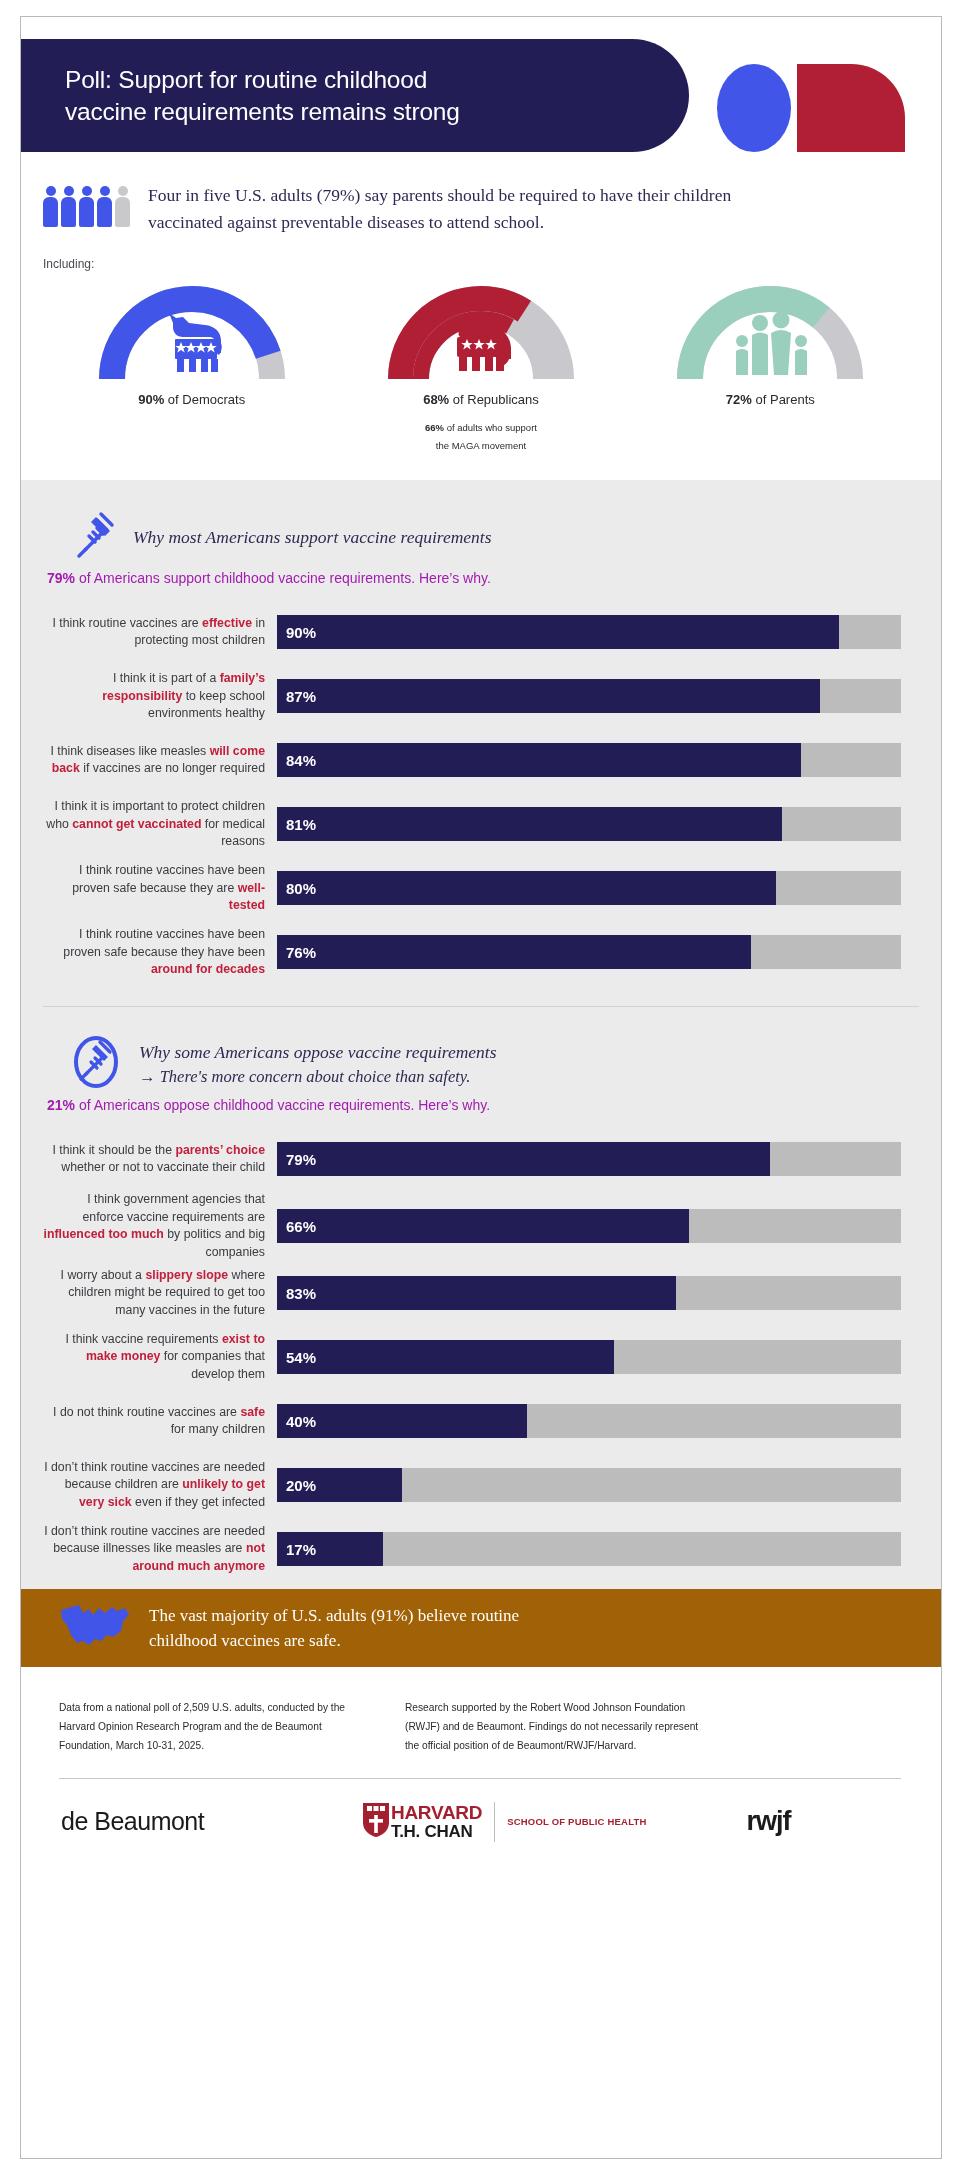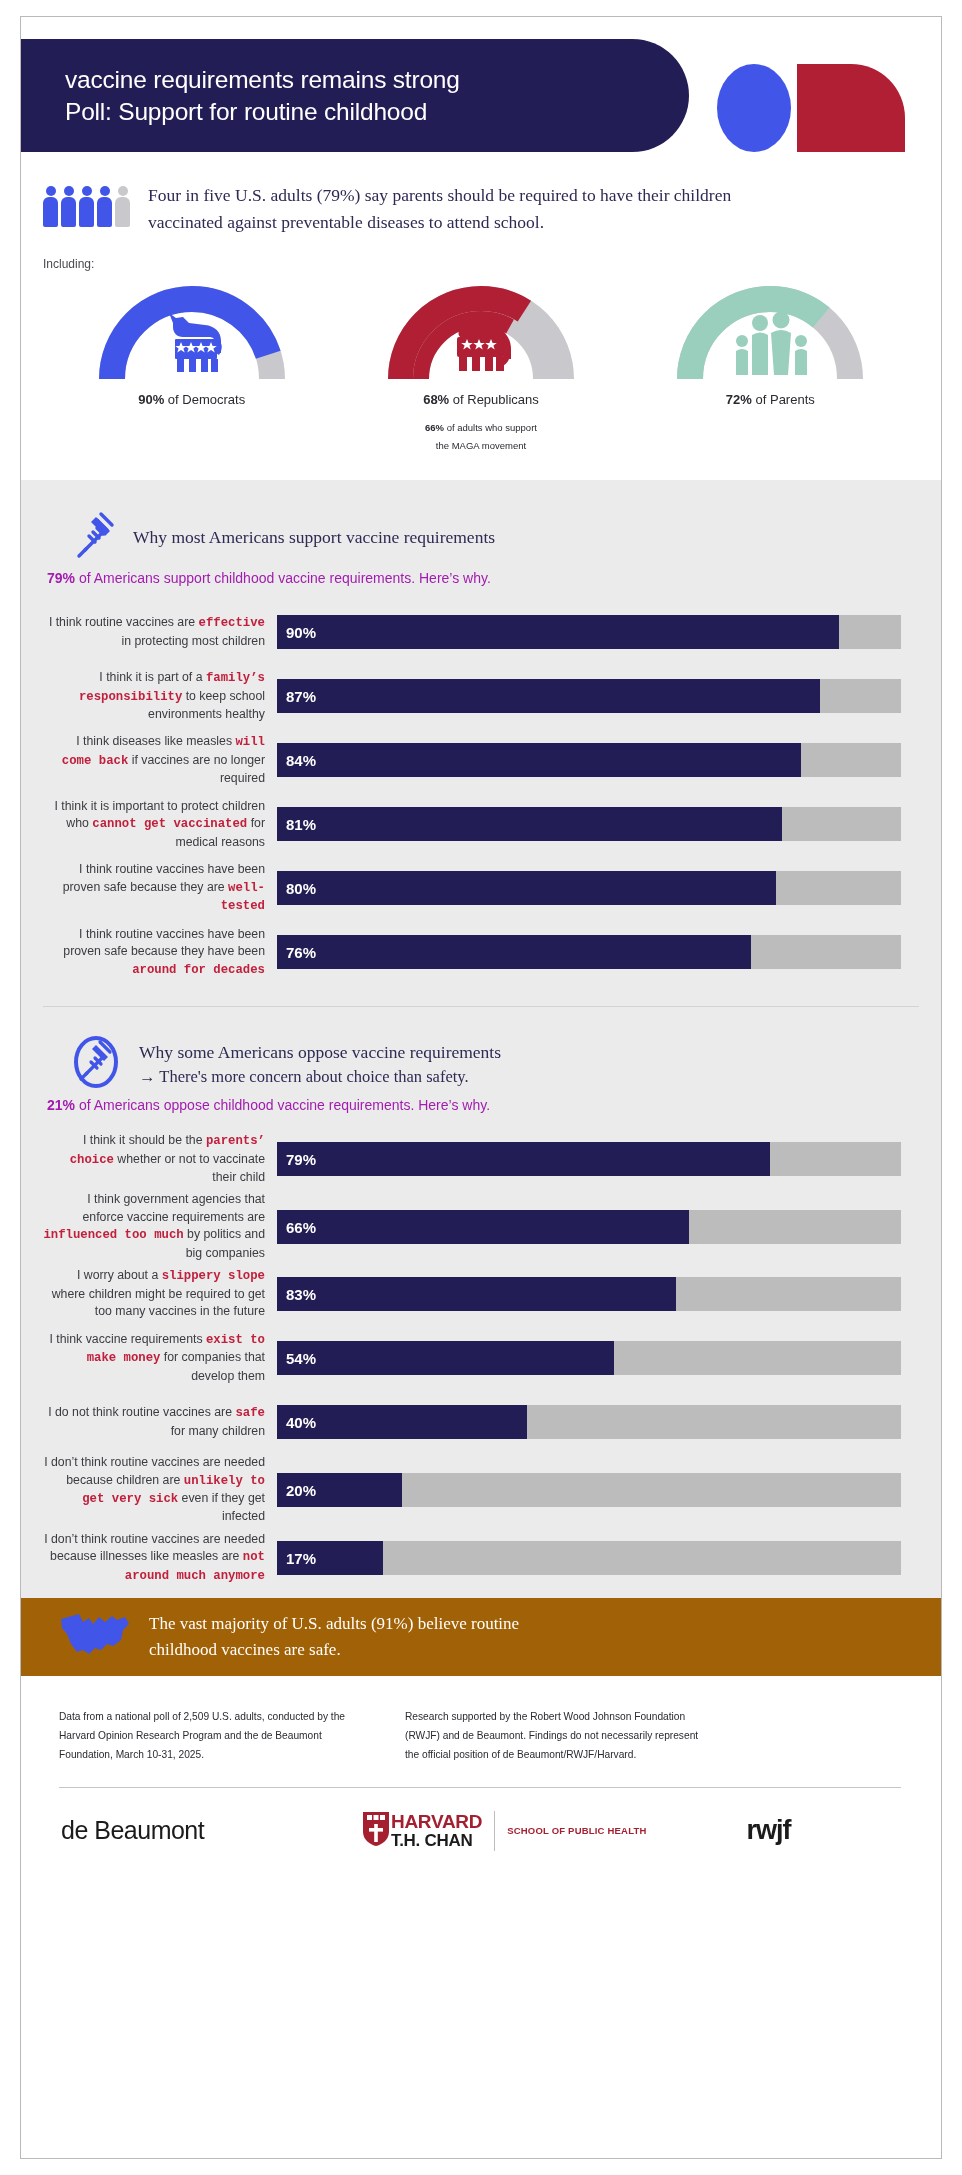--- a/index.html
+++ b/index.html
@@ -125,20 +125,21 @@
   }
   .sec-head {
     display: flex;
     align-items: center;
     gap: 16px;
     padding-left: 50px;
   }
   .sec-title {
     font-family: "Liberation Serif", serif;
     color: #2d2a53;
+    font-style: italic;
   }
   .sec-title .l1 { font-size: 17.5px; line-height: 1.45; }
   .sec-title .l2 { font-size: 16.5px; line-height: 1.45; }
   .sec-note {
     margin: 2px 0 14px 26px;
     font-size: 14px;
     color: #a21caf;
   }
   .sec-note b { font-weight: 700; }
 
@@ -150,21 +151,21 @@
     min-height: 64px;
   }
   .row-label {
     width: 234px;
     text-align: right;
     padding-right: 12px;
     font-size: 12.3px;
     line-height: 1.42;
     color: #3b3b42;
   }
-  .row-label .hl { color: #c1203c; font-weight: 700; font-family: Liberation Mono, monospace; }
+  .row-label .hl { color: #c1203c; font-weight: 700; }
   .bar-track {
     position: relative;
     width: 624px;
     height: 34px;
     background: #bcbcbc;
   }
   .bar-fill {
     position: absolute;
     left: 0; top: 0; bottom: 0;
     background: #221d55;
@@ -244,22 +245,22 @@
 </style>
 </head>
 <body>
 
 <div class="page">
  <div class="card">
 
   <div class="header-zone">
     <div class="title-pill">
       <div class="title-text">
+        <div>Poll: Support for routine childhood</div>
         <div>vaccine requirements remains strong</div>
-        <div>Poll: Support for routine childhood</div>
       </div>
     </div>
     <div class="deco-circle"></div>
     <div class="deco-dome"></div>
   </div>
 
   <div class="intro">
     <div class="people-row">
       <div class="person on">
             <div class="head"></div>

